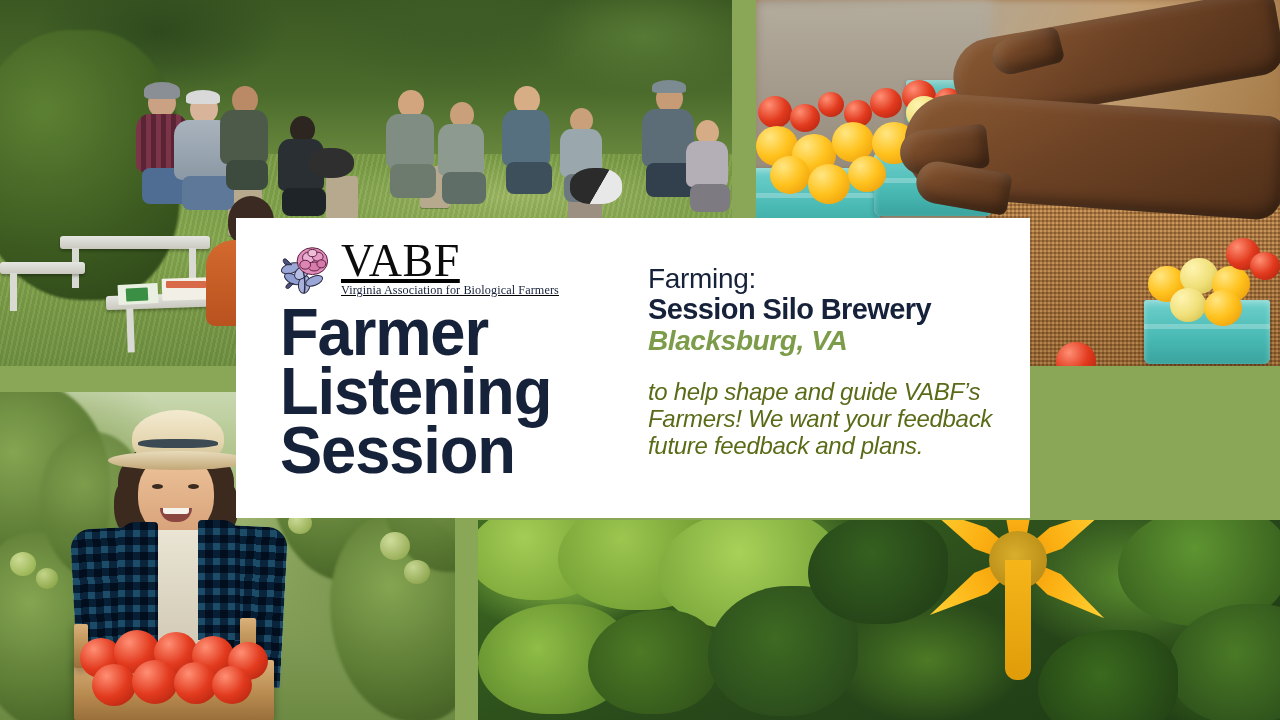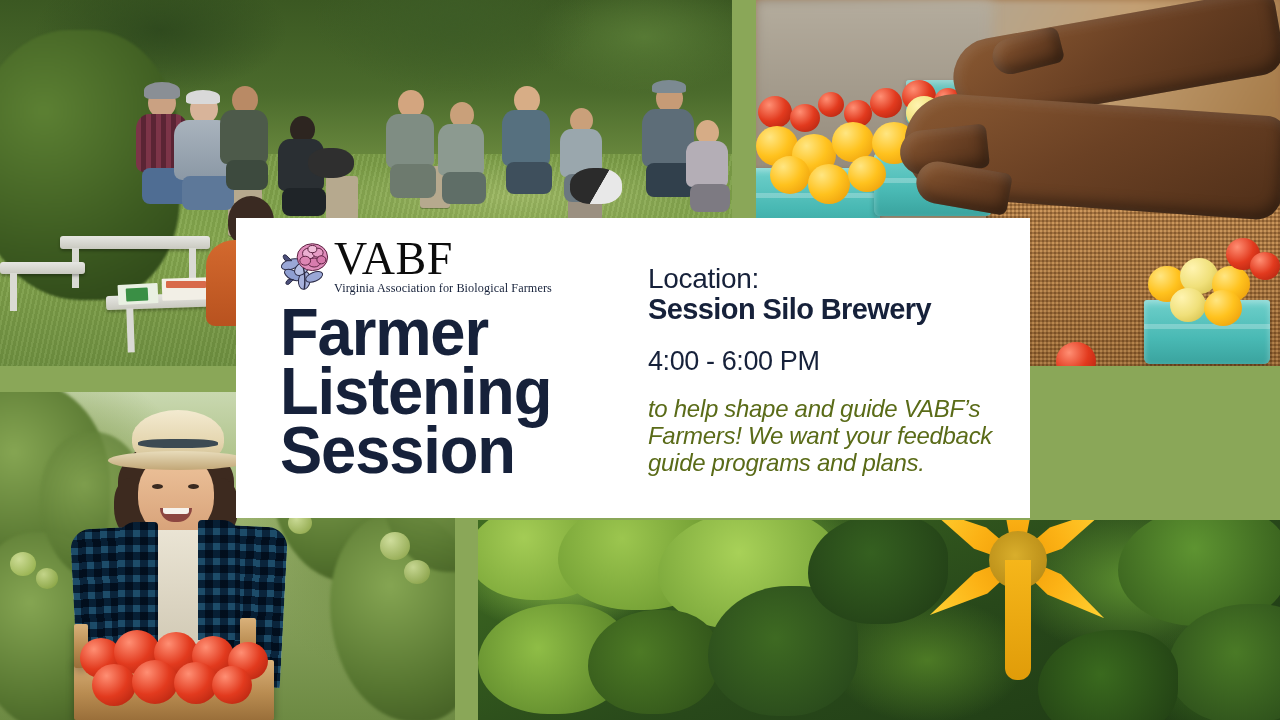--- a/index.html
+++ b/index.html
@@ -189,21 +189,21 @@
   #info-card{
     position:absolute; left:236px; top:218px; width:794px; height:300px;
     background:#ffffff;
     display:flex;
     z-index:20;
   }
 
   
   #card-left{ width:400px; padding:17px 0 0 44px; position:relative; }
 
-  #logo-row{ display:flex; align-items:center; height:62px; }
+  #logo-row{ display:flex; align-items:flex-end; gap:7px; height:62px;text-decoration:underline; }
   #logo-mark{ width:54px; height:52px; position:relative; flex:none; margin-top:1px; }
   #logo-mark svg{ width:100%; height:100%; display:block; }
   #logo-words{ position:relative; padding-top:0; }
   #logo-vabf{
     font-family:"Liberation Serif", serif;
     font-size:46px; line-height:42px; font-weight:400;
     letter-spacing:.5px; color:#0c0c0c;
   }
   #logo-tagline{
     font-family:"Liberation Serif", serif;
@@ -539,29 +539,29 @@
       <div id="headline">
         <div>Farmer</div>
         <div>Listening</div>
         <div>Session</div>
       </div>
     </div>
 
     <div id="card-right">
 
       <div id="location-block">
-        <div class="loc-label">Location:</div>
+        <div class="loc-label">Farming:</div>
         <div class="loc-venue">Session Silo Brewery</div>
+        <div class="loc-city">Blacksburg, VA</div>
       </div>
 
       <div id="when">
-        <div class="when-line">4:00 - 6:00 PM</div>
       </div>
 
       <div id="blurb">
         <div class="blurb-line">to help shape and guide VABF’s</div>
         <div class="blurb-line">Farmers! We want your feedback</div>
-        <div class="blurb-line">guide programs and plans.</div>
+        <div class="blurb-line">future feedback and plans.</div>
       </div>
     </div>
   </div>
 
 </div>
 
 </body></html>

